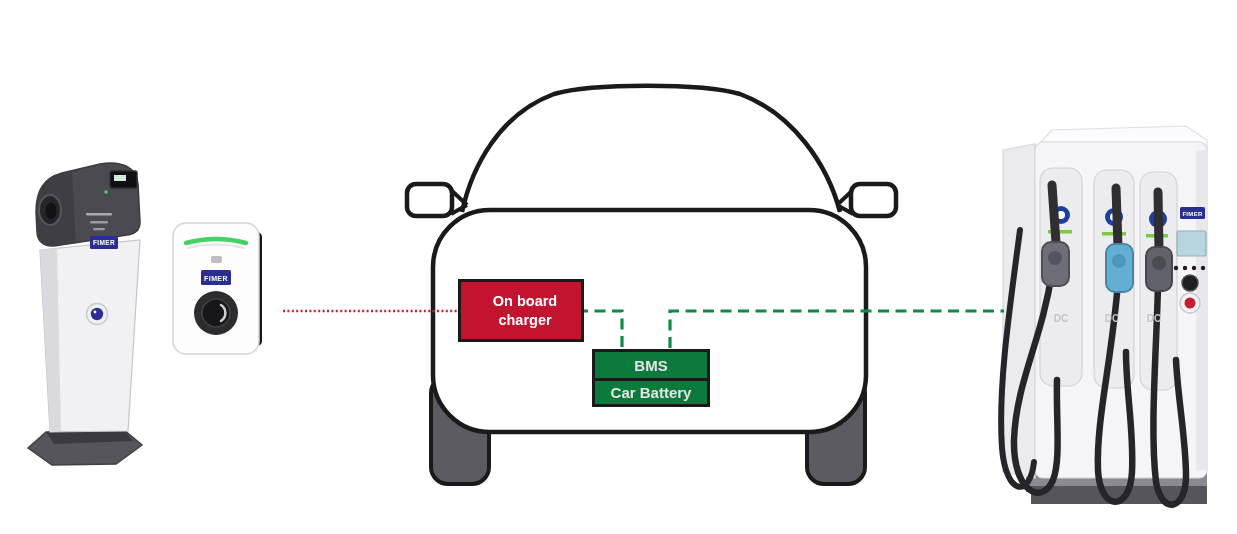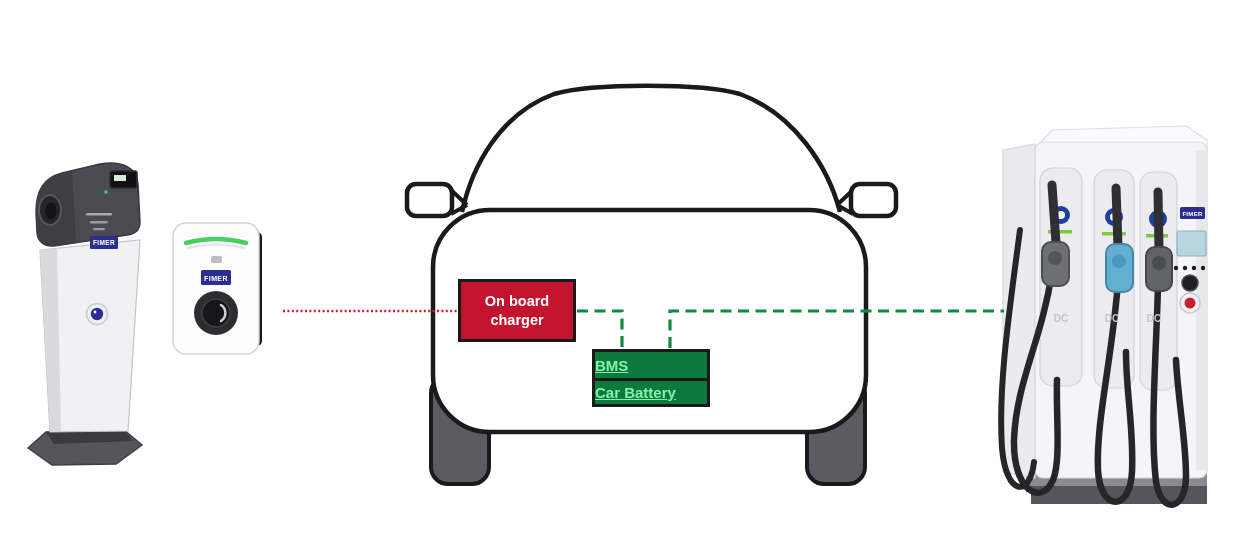--- a/index.html
+++ b/index.html
@@ -8,29 +8,29 @@
     font-family:"Liberation Sans", sans-serif;
   }
   .art{position:absolute;left:0;top:0;}
   .label-box{
     position:absolute;display:flex;align-items:center;justify-content:center;
     text-align:center;color:#ffffff;font-weight:700;box-sizing:content-box;
   }
   .obc{
     left:458px;top:279px;width:112px;height:57px;
     background:#c2132f;border:3px solid #1a1a1a;
-    font-size:14.5px;line-height:19px;
+    font-size:14.5px;line-height:19px;padding-left:8px;
   }
   .stack{
     position:absolute;left:592px;top:349px;width:112px;
     border:3px solid #1a1a1a;background:#0c7a3c;
   }
   .stack .cell{
-    display:flex;align-items:center;justify-content:flex-start;
-    color:#86efac;font-weight:700;font-size:15px;background:#0c7a3c;text-decoration:underline;
+    display:flex;align-items:center;justify-content:center;
+    color:#e5e5e5;font-weight:700;font-size:15px;background:#0c7a3c;
   }
   .stack .bms{height:26px;border-bottom:3px solid #1a1a1a;}
   .stack .cb{height:23px;}
 </style>
 </head>
 <body>
 
 <div class="canvas">
 
   <svg class="art" width="1237" height="534" viewBox="0 0 1237 534">

